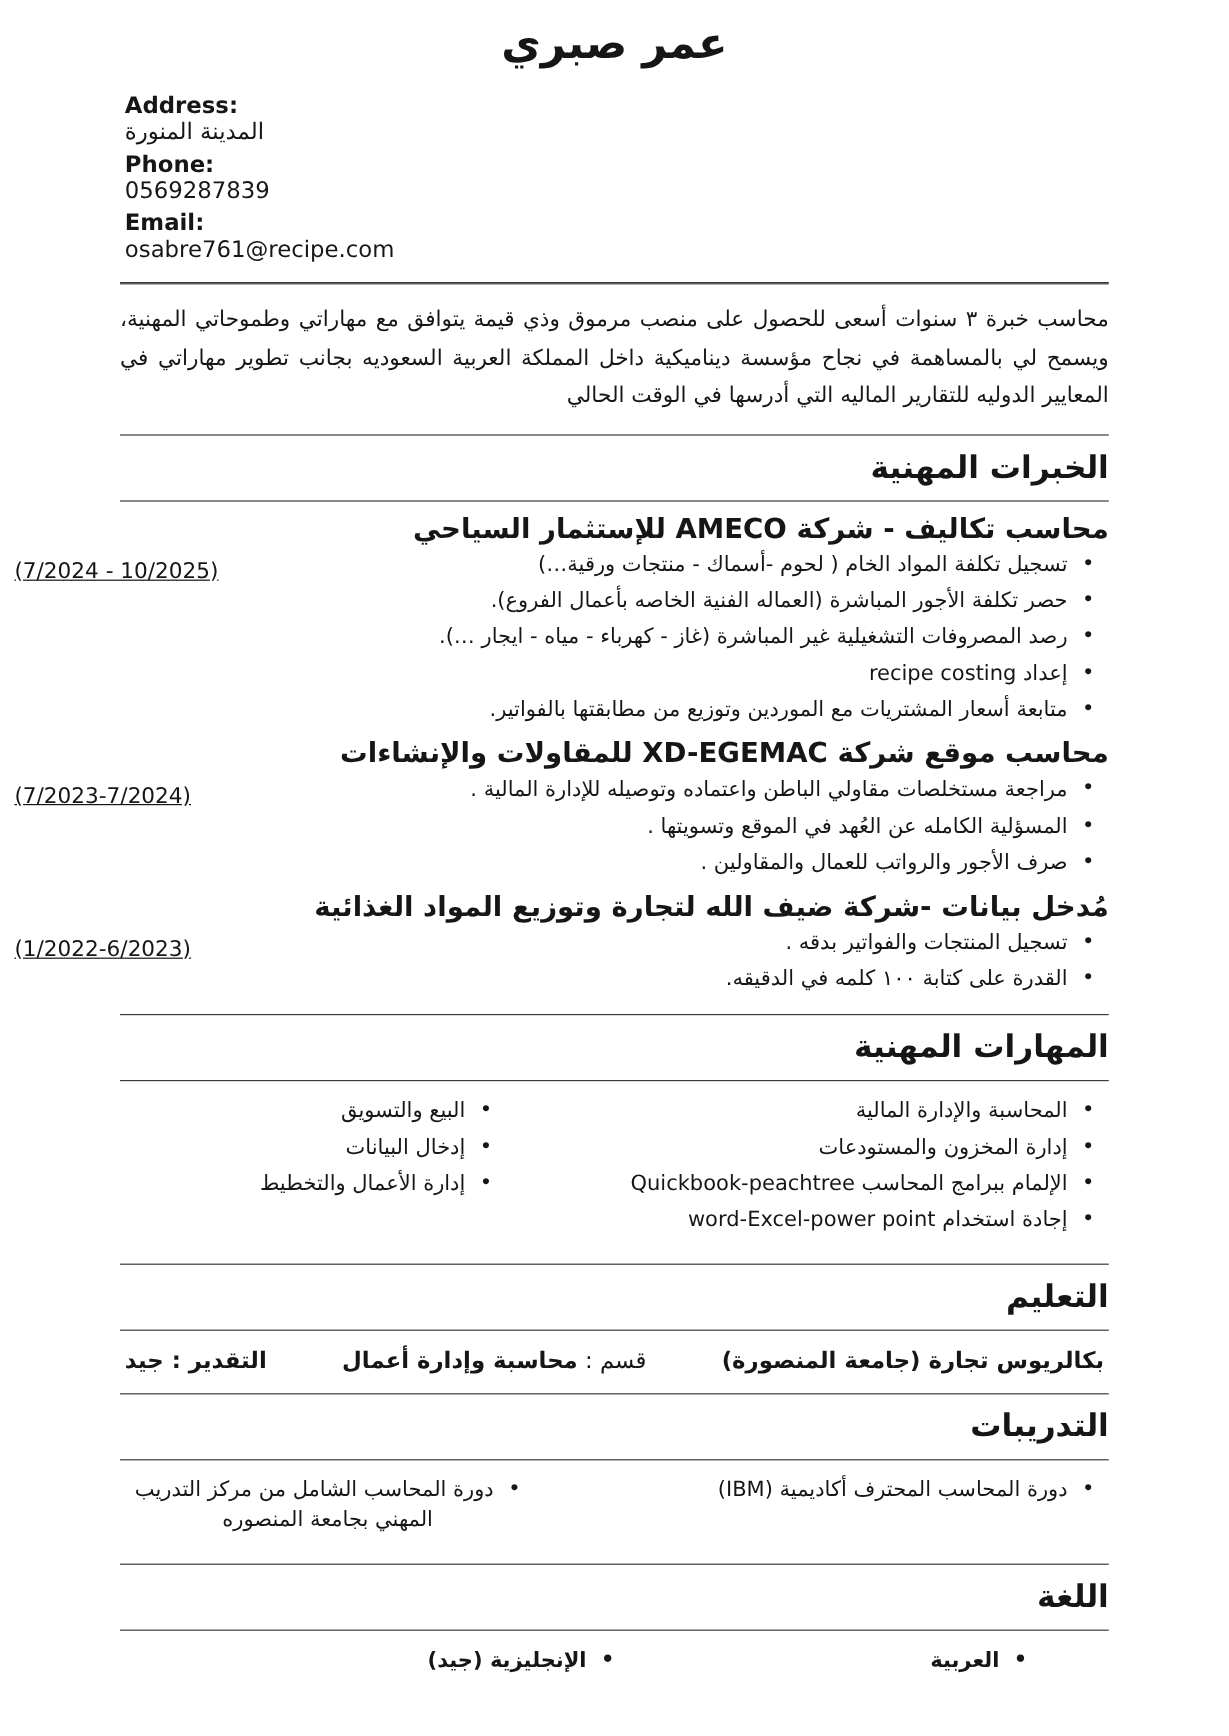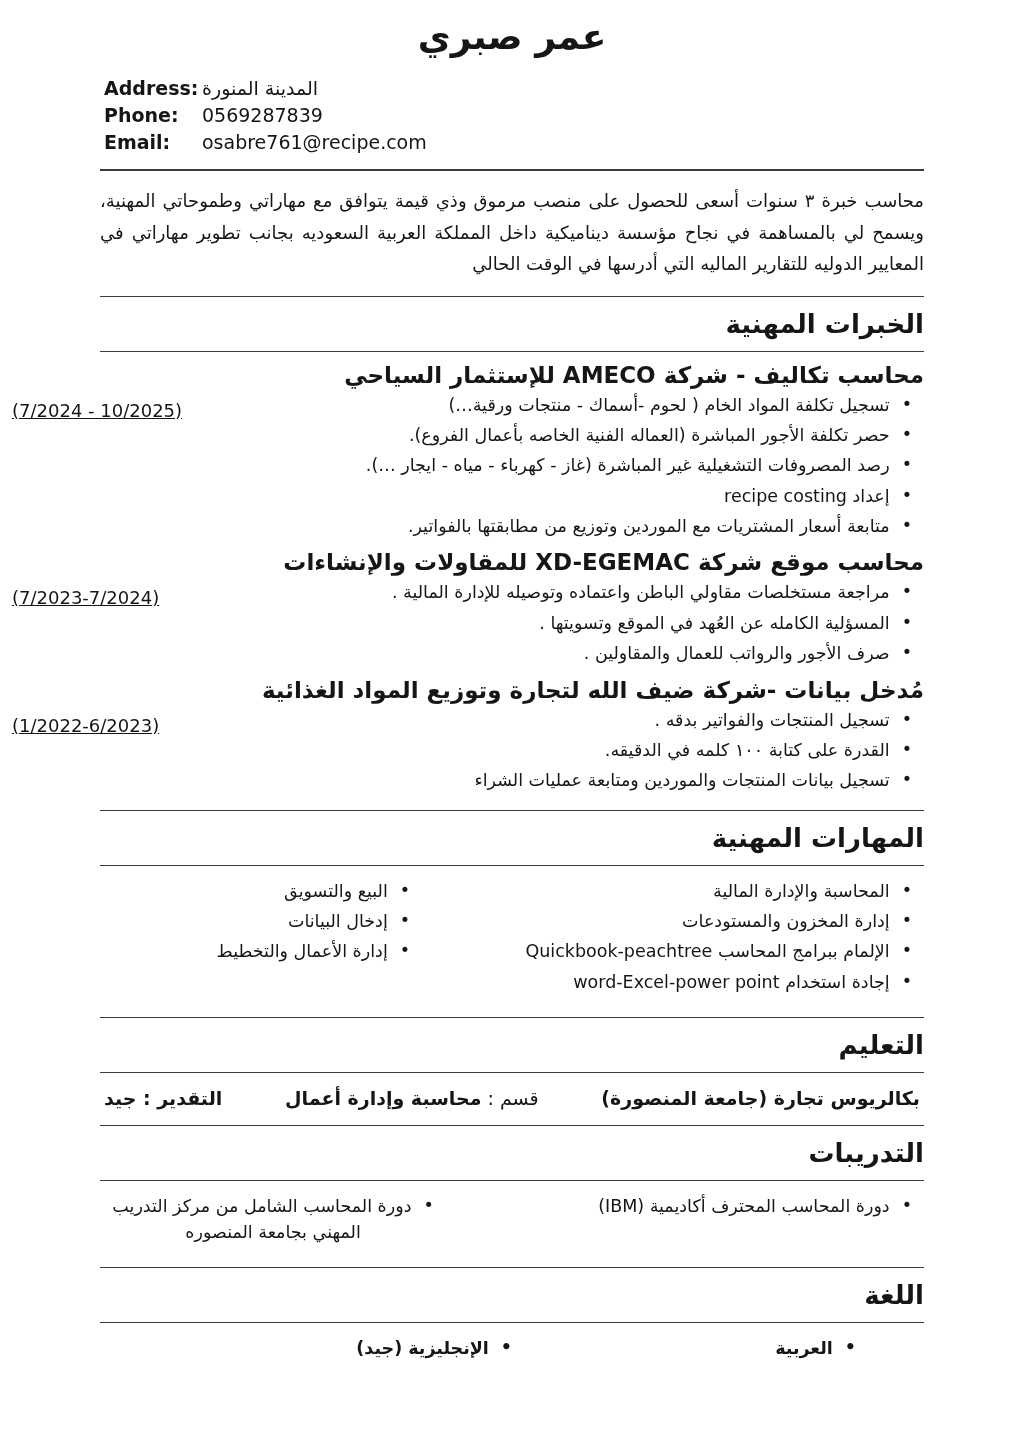--- a/index.html
+++ b/index.html
@@ -24,20 +24,21 @@
     font-weight: bold;
     margin: 6px 0 20px 0;
     letter-spacing: 0.5px;
   }
   .contact { direction: ltr; margin: 0 0 6px 4px; }
   .contact-row {
     display: flex;
     align-items: baseline;
     font-size: 19px;
     margin-bottom: 5px;
+    flex-direction: column;
   }
   .contact-label { font-weight: bold; min-width: 98px; }
   .contact-value { direction: ltr; }
   .contact-value.ar { direction: rtl; }
 
   
   .section { margin-top: 16px; }
   hr.rule {
     border: none;
     border-top: 1.6px solid #3c3c3c;
@@ -175,21 +176,20 @@
         <li><span class="blt">•</span><span>صرف الأجور والرواتب للعمال والمقاولين .</span></li>
       </ul>
     </div>
 
     <div class="job">
       <h3 class="job-title">مُدخل بيانات -شركة ضيف الله لتجارة وتوزيع المواد الغذائية</h3>
       <span class="job-date">(1/2022-6/2023)</span>
       <ul class="bullets">
         <li><span class="blt">•</span><span>تسجيل المنتجات والفواتير بدقه .</span></li>
         <li><span class="blt">•</span><span>القدرة على كتابة ١٠٠ كلمه في الدقيقه.</span></li>
-        <li><span class="blt">•</span><span>تسجيل  بيانات المنتجات والموردين ومتابعة عمليات الشراء</span></li>
       </ul>
     </div>
   </div>
 
   <div class="section">
     <hr class="rule">
     <h2 class="section-title">المهارات المهنية</h2>
     <hr class="rule">
     <div class="two-col skills">
       <div class="col-a">

